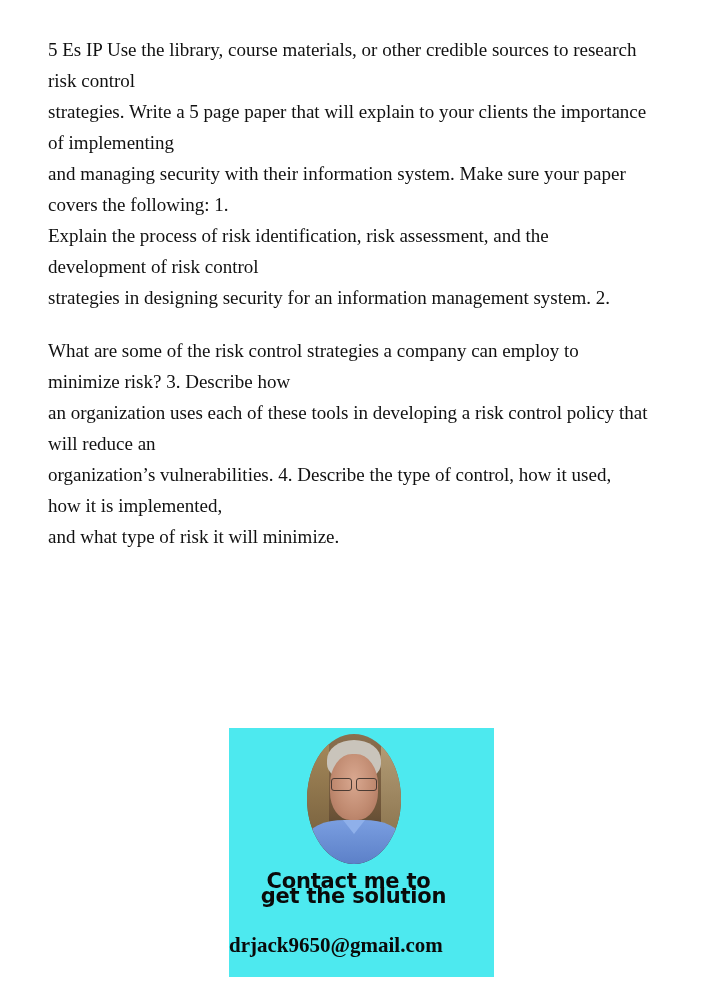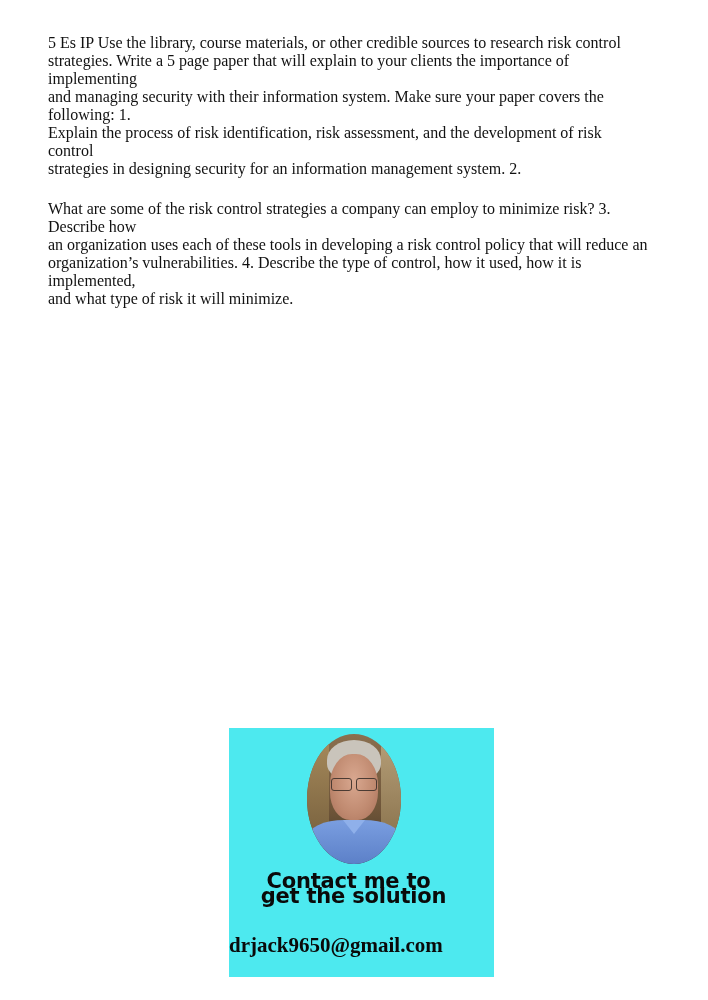--- a/index.html
+++ b/index.html
@@ -15,22 +15,22 @@
       font-family: "Liberation Serif", "DejaVu Serif", serif;
       color: #111111;
     }
     .doc {
       position: absolute;
       left: 48px;
       top: 34px;
       width: 600px;
     }
     .para {
-      font-size: 16px;
-      line-height: 18px;
+      font-size: 19px;
+      line-height: 31px;
       margin: 0 0 21.5px 0;
       white-space: pre-line;
     }
     .ad {
       position: absolute;
       left: 229px;
       top: 728px;
       width: 249px;
       height: 249px;
       background: #4de9ef;

